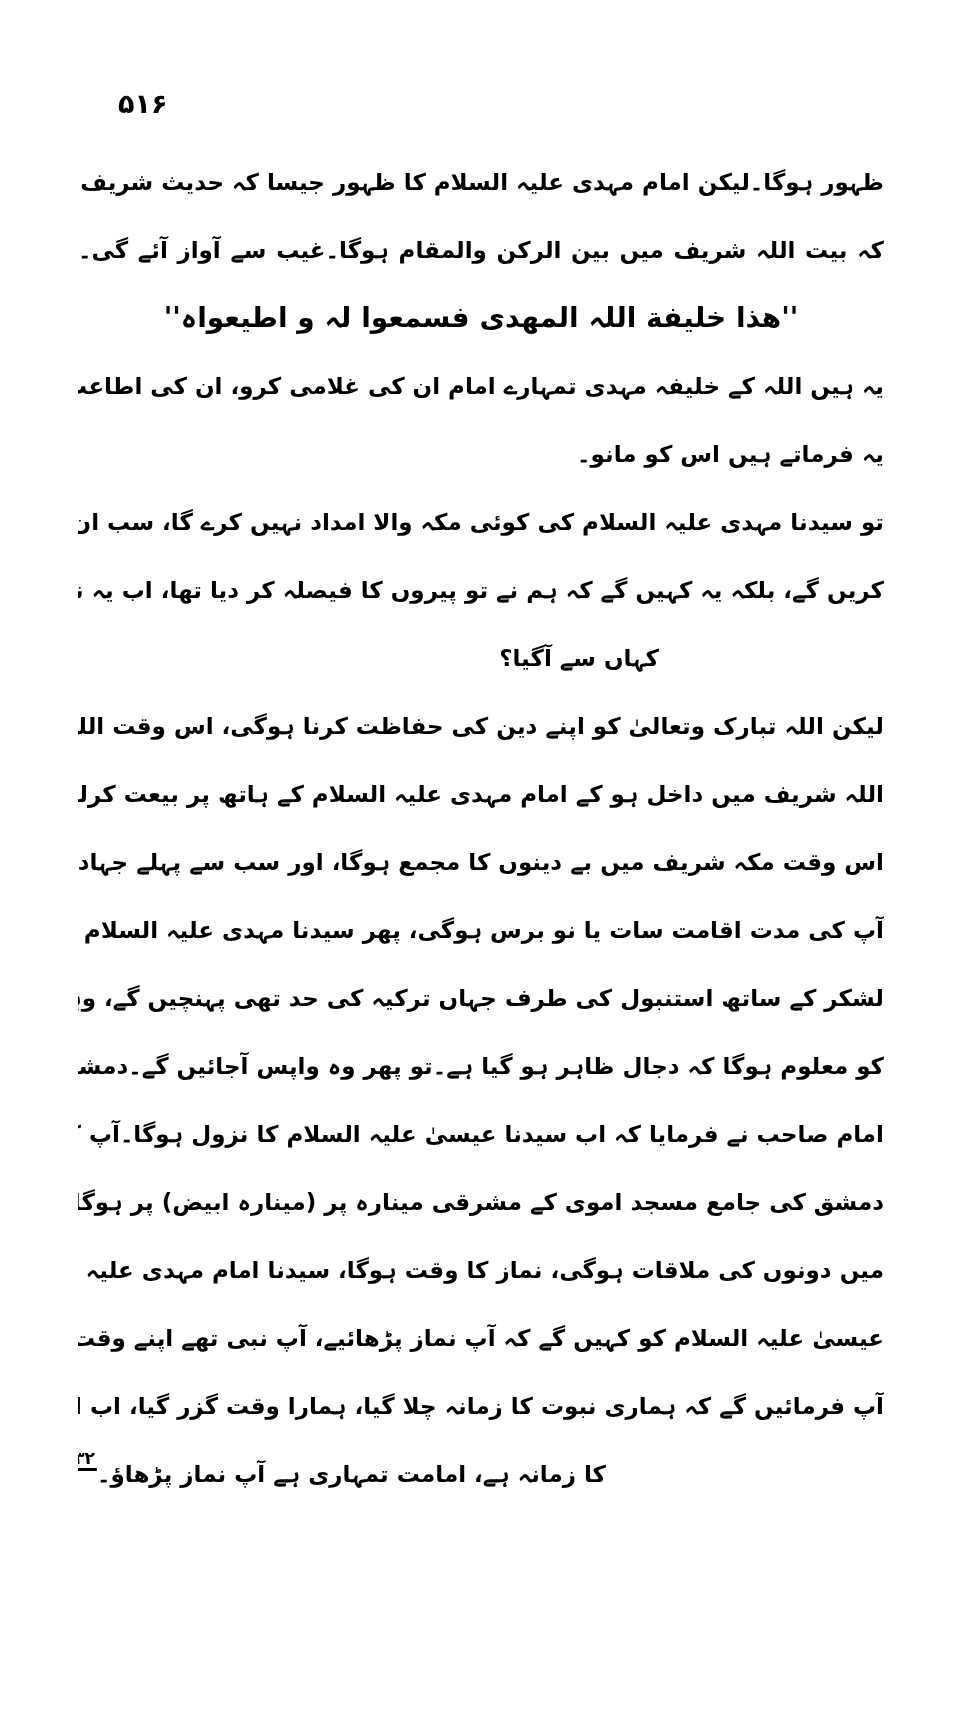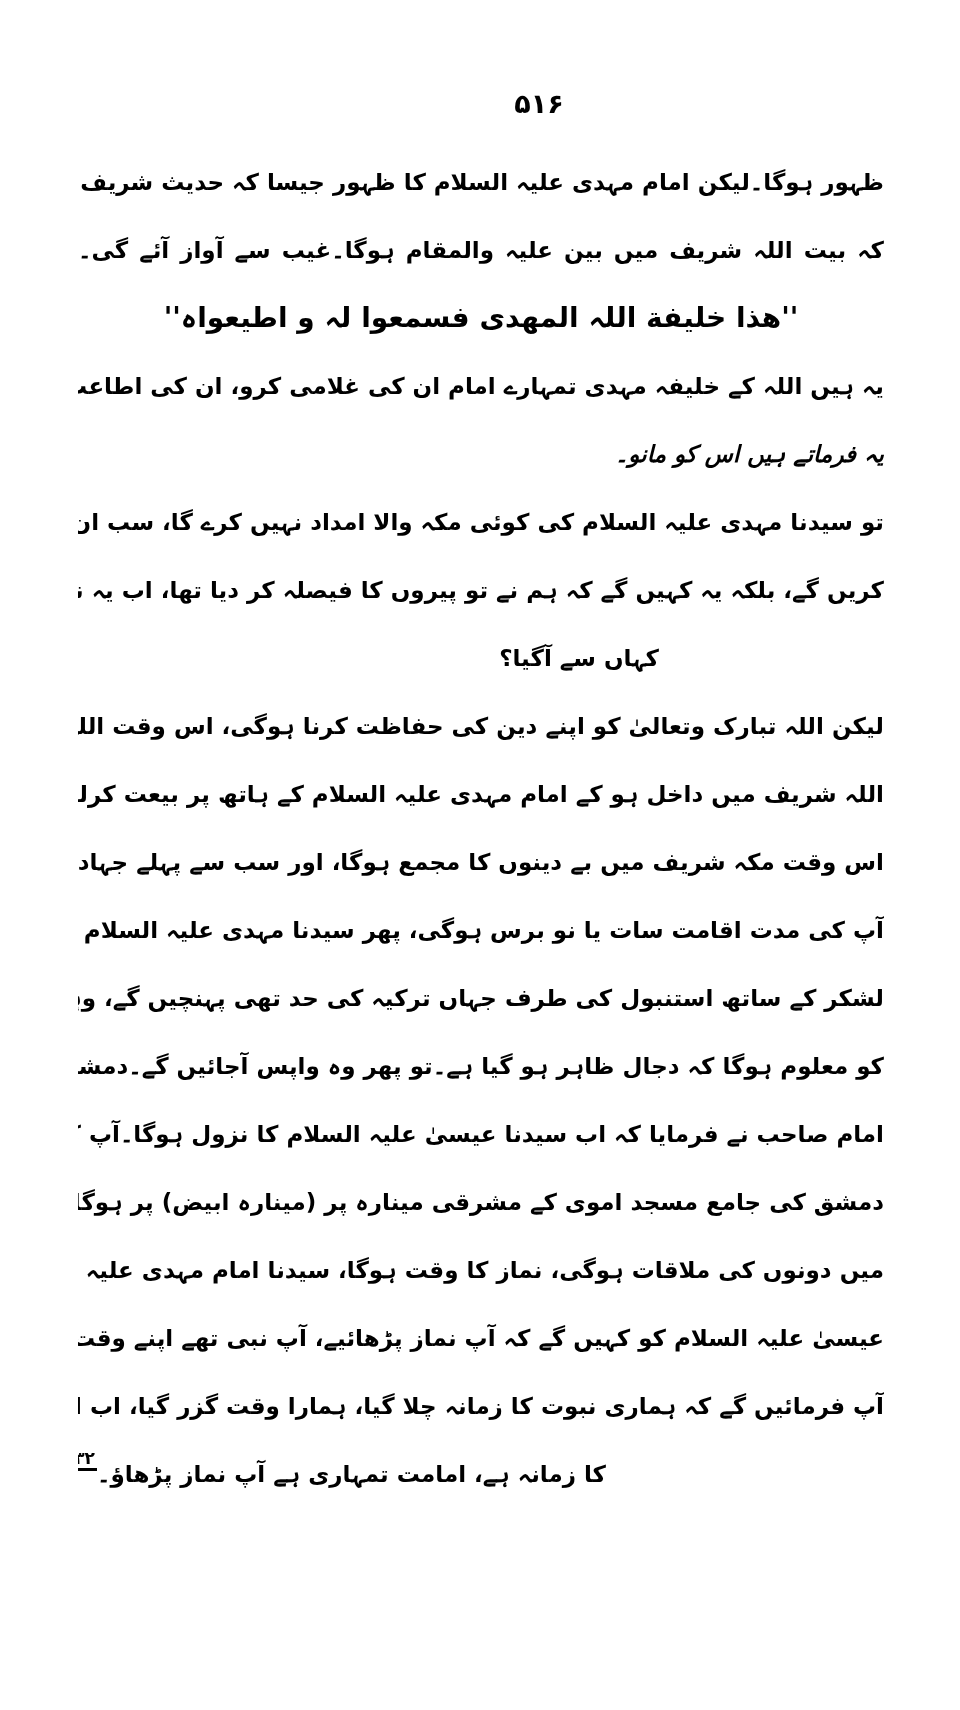--- a/index.html
+++ b/index.html
@@ -5,38 +5,38 @@
   html,body{margin:0;padding:0;}
   body{
     width:960px;height:1710px;
     background:#ffffff;color:#000;
     font-family:"DejaVu Sans","Liberation Sans",sans-serif;
     position:relative;overflow:hidden;
   }
   .page{position:absolute;inset:0;background:#fff;}
   .page-number{
     position:absolute;top:88px;left:0;right:0;
-    text-align:center;padding-left:118px;
+    padding-left:118px;
     font-size:27px;font-weight:700;letter-spacing:2px;
   }
   .body-text{
     position:absolute;top:148px;left:78px;right:76px;
     direction:rtl;font-weight:700;
   }
   .line{
     height:68px;line-height:68px;font-size:23px;
     text-align:justify;text-align-last:justify;
     overflow:hidden;white-space:nowrap;
   }
   .line.quote{
     text-align:right;text-align-last:center;
     font-size:28px;font-weight:800;white-space:nowrap;
   }
   .line.end-short{
-    text-align:right;text-align-last:right;font-style:italic;
+    text-align:right;text-align-last:right;
   }
   .line.end-mid{
     text-align:center;text-align-last:right;
     padding-left:230px;padding-right:225px;
   }
   .line.final{
     text-align:left;text-align-last:left;
     padding-left:72px;padding-right:278px;
   }
   .footnote-sup{
@@ -51,21 +51,21 @@
 </head>
 <body>
 
 <div class="page">
 
   <div class="page-number">۵۱۶</div>
 
   <div class="body-text">
 
     <div class="line">ظہور ہوگا۔لیکن امام مہدی علیہ السلام کا ظہور جیسا کہ حدیث شریف میں آتا ہے</div>
-    <div class="line">کہ بیت اللہ شریف میں بین علیہ والمقام ہوگا۔غیب سے آواز آئے گی۔</div>
+    <div class="line">کہ بیت اللہ شریف میں بین الرکن والمقام ہوگا۔غیب سے آواز آئے گی۔</div>
 
     <div class="line quote">''ھذا خلیفة اللہ المھدی فسمعوا لہ و اطیعواہ''</div>
 
     <div class="line">یہ ہیں اللہ کے خلیفہ مہدی تمہارے امام ان کی غلامی کرو، ان کی اطاعت کرو، جو</div>
     <div class="line end-short">یہ فرماتے ہیں اس کو مانو۔</div>
 
     <div class="line">تو سیدنا مہدی علیہ السلام کی کوئی مکہ والا امداد نہیں کرے گا، سب ان کی مخالفت</div>
     <div class="line">کریں گے، بلکہ یہ کہیں گے کہ ہم نے تو پیروں کا فیصلہ کر دیا تھا، اب یہ نیا پیر</div>
     <div class="line end-mid">کہاں سے آگیا؟</div>
 

